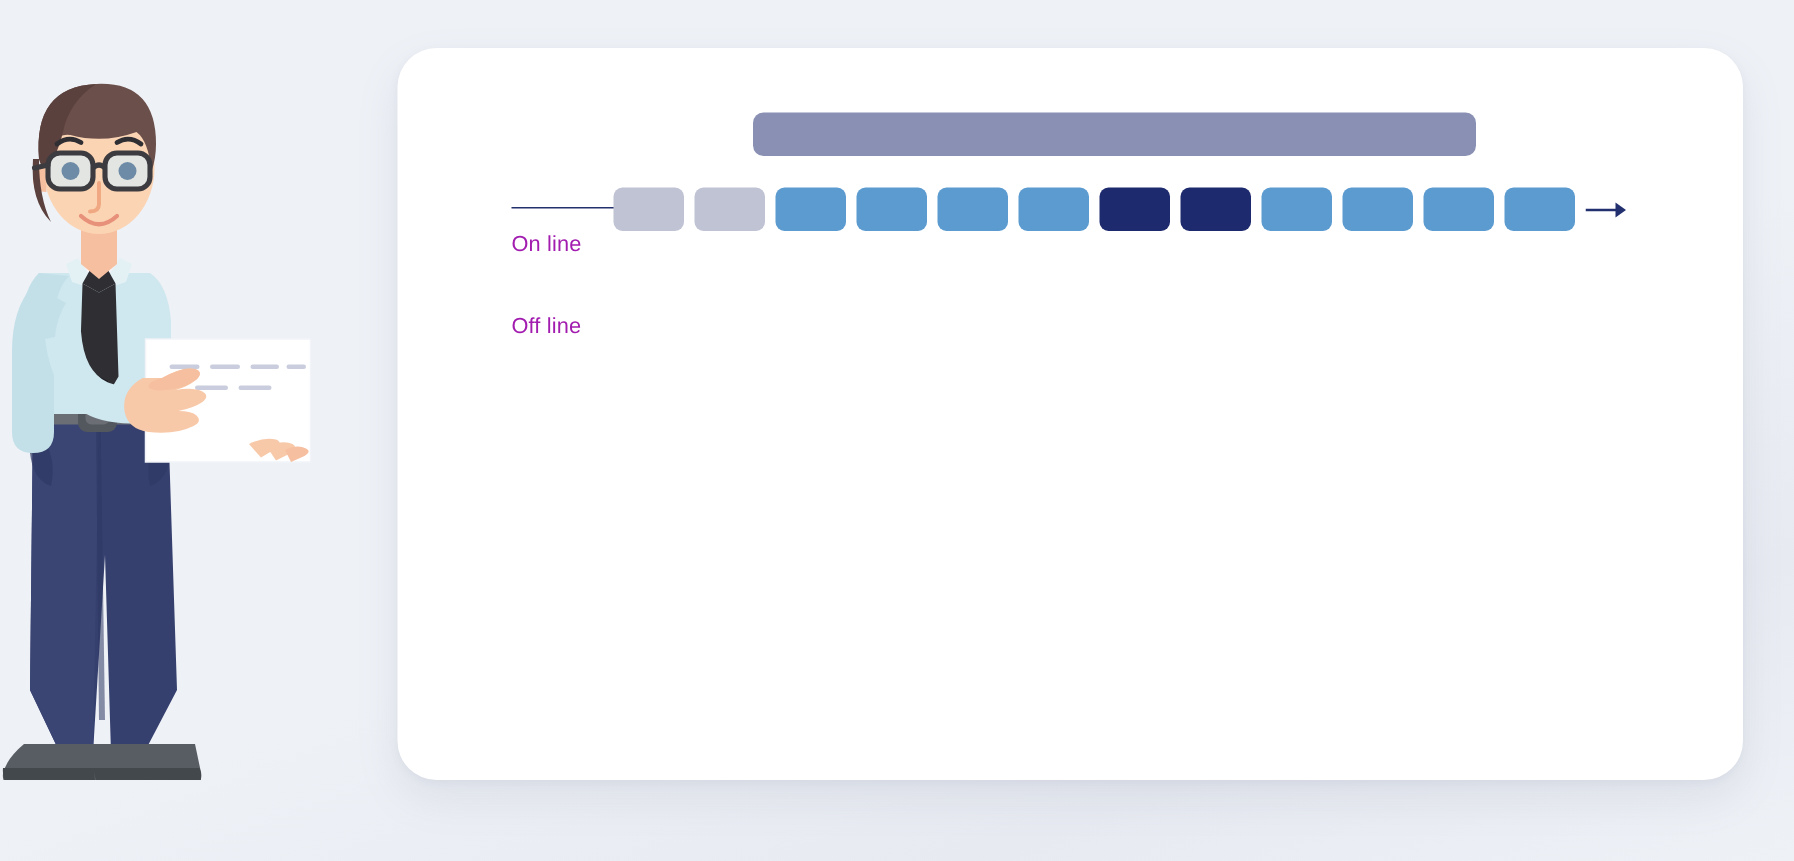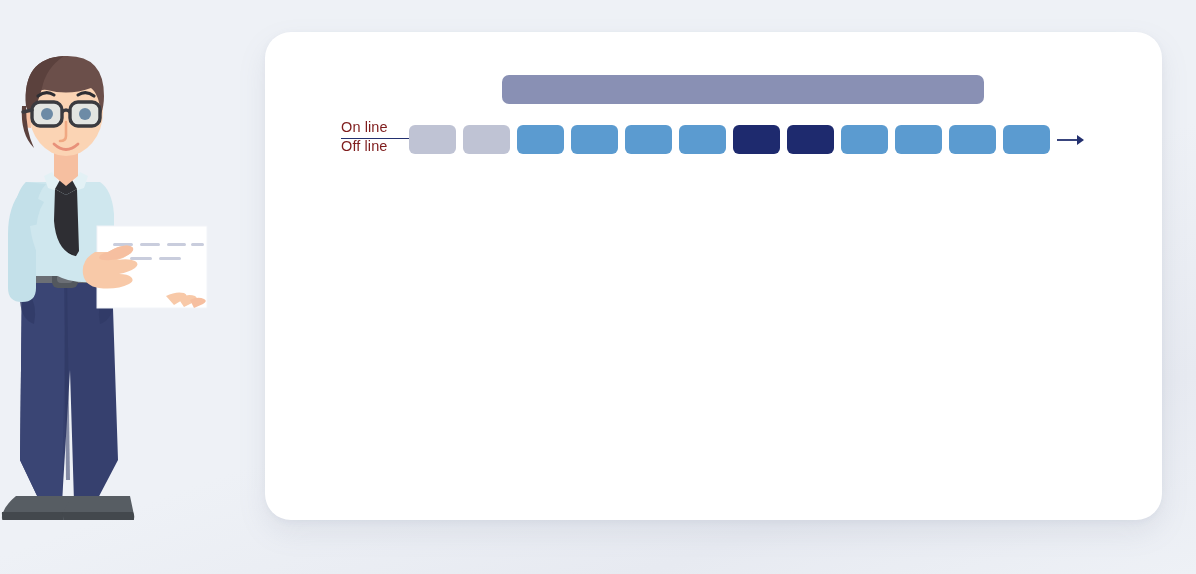--- a/index.html
+++ b/index.html
@@ -54,24 +54,25 @@
     width: 740px; height: 46px;
   }
 
   .axis-labels {
     position: absolute;
     left: 0; top: 0;
     width: 66px;
   }
   .axis-label {
     font-size: 14.5px;
-    color: #7f1d1d;
+    color: #a21caf;
     line-height: 19px;
     letter-spacing: 0.1px;
     white-space: nowrap;
+    margin-top: 36px;
   }
   .axis-rule {
     position: absolute;
     left: 0; top: 19.5px;
     width: 69px; height: 1.6px;
     background: #23306f;
   }
 
   .blocks {
     position: absolute;

